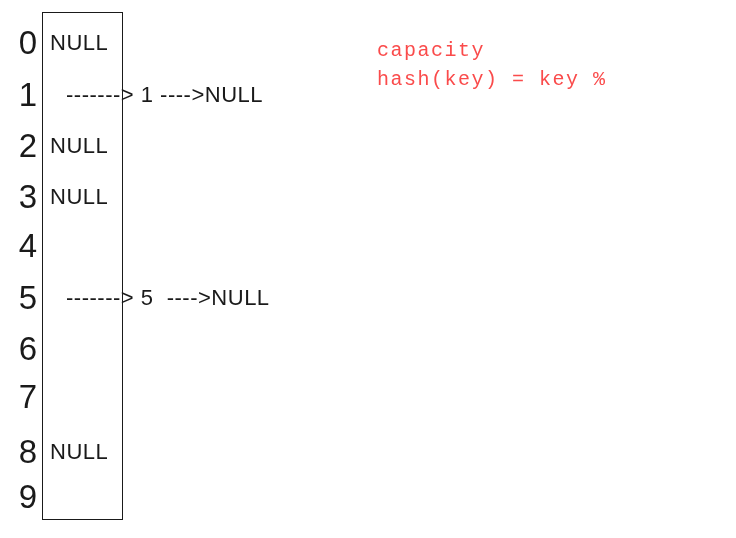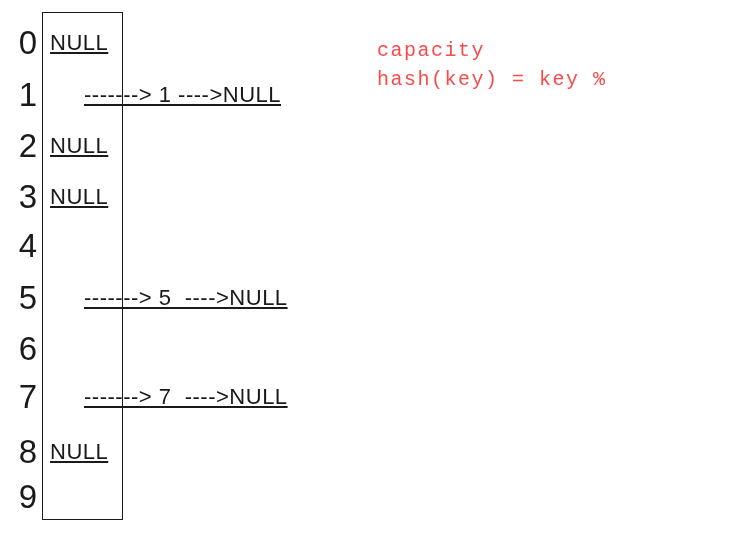--- a/index.html
+++ b/index.html
@@ -35,24 +35,23 @@
     font-size: 33px;
     color: #1a1a1a;
     line-height: 50px;
   }
   .chain {
     position: absolute;
     white-space: pre;
     font-size: 22px;
     color: #1a1a1a;
     letter-spacing: 0.5px;
-    text-decoration: underline;
   }
   .null-chain  { left: 50px; }
-  .link-chain  { left: 84px; }
+  .link-chain  { left: 66px; }
   
   .formula {
     position: absolute;
     left: 377px; top: 36px;
     font-family: "Liberation Mono", monospace;
     font-size: 20px;
     letter-spacing: 1.5px;
     line-height: 29px;
     color: #fa4b4b;
   }
@@ -99,21 +98,20 @@
     <span class="idx">5</span>
     <span class="chain link-chain">-------&gt; 5  ----&gt;NULL</span>
   </div>
 
   <div class="row r6">
     <span class="idx">6</span>
   </div>
 
   <div class="row r7">
     <span class="idx">7</span>
-    <span class="chain link-chain">-------&gt; 7  ----&gt;NULL</span>
   </div>
 
   <div class="row r8">
     <span class="idx">8</span>
     <span class="chain null-chain">NULL</span>
   </div>
 
   <div class="row r9">
     <span class="idx">9</span>
   </div>

